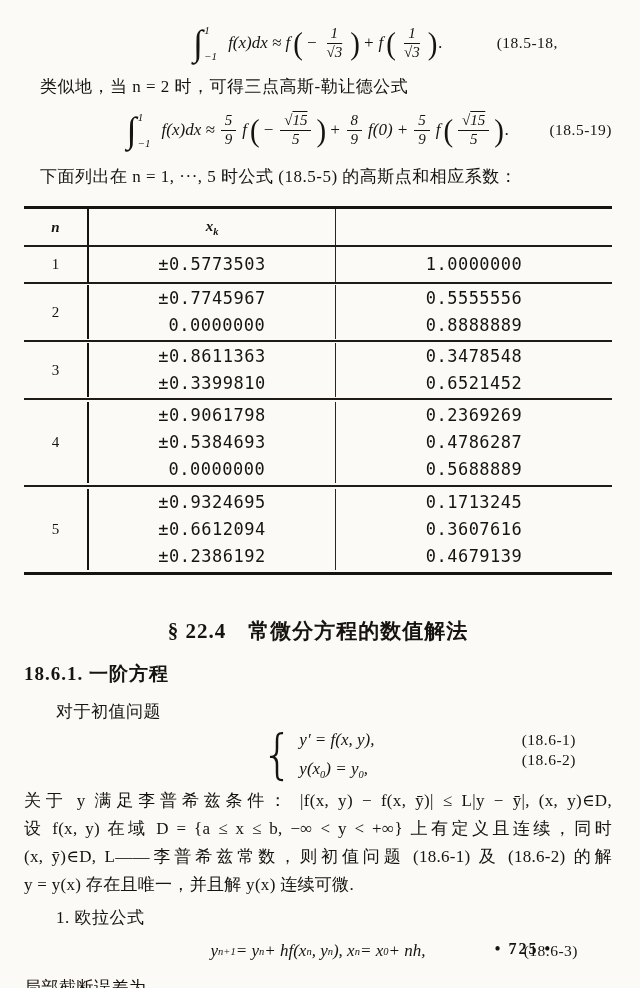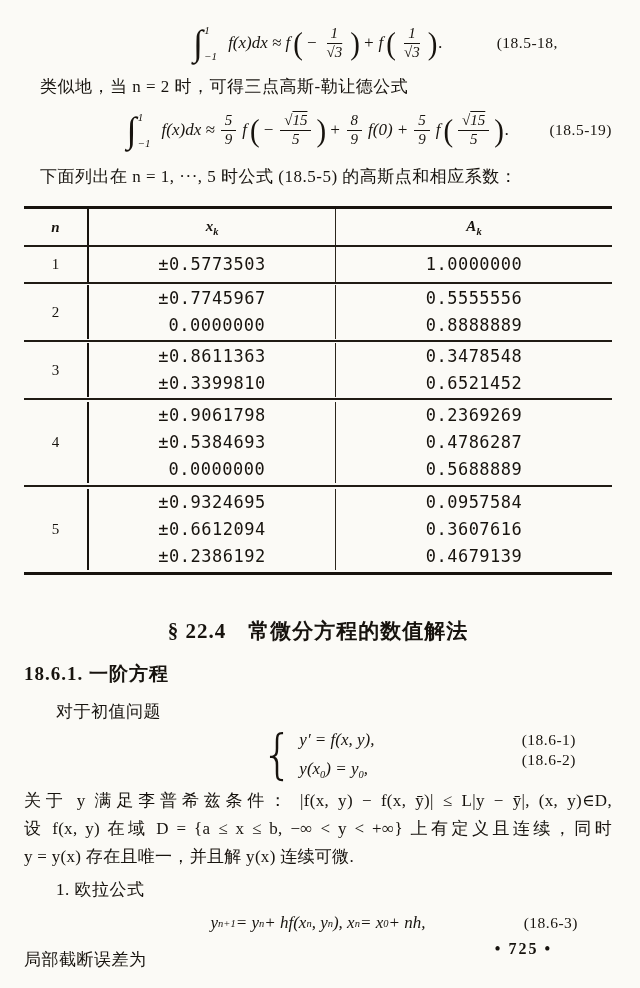--- a/index.html
+++ b/index.html
@@ -186,23 +186,20 @@
   <p class="para ind1 p-intro">下面列出在 n = 1, ···, 5 时公式 (18.5-5) 的高斯点和相应系数：</p>
 
   <div class="gtable">
     <div class="tr thead">
       <div class="td tdn">
           <span class="hd">n</span>
         </div>
       <div class="td tdx">
           <span class="hd"><span>x</span><sub>k</sub></span>
         </div>
-      <div class="td">
-          <span class="hd"><span>A</span><sub>k</sub></span>
-        </div>
     </div>
 
     <div class="tr r-one">
       <div class="td tdn">1</div>
       <div class="td tdx">
           <span class="cellcol">
             <div class="numline">±0.5773503</div>
           </span>
         </div>
       <div class="td">
@@ -266,21 +263,21 @@
       <div class="td tdn">5</div>
       <div class="td tdx">
           <span class="cellcol">
         <div class="numline">±0.9324695</div>
         <div class="numline">±0.6612094</div>
         <div class="numline">±0.2386192</div>
       </span>
         </div>
       <div class="td">
           <span class="cellcol">
-        <div class="numline">0.0957584</div>
+        <div class="numline">0.1713245</div>
         <div class="numline">0.3607616</div>
         <div class="numline">0.4679139</div>
       </span>
         </div>
     </div>
   </div>
 
   <div class="h-section">
     <span>§ 22.4</span><span class="gap"></span><span>常微分方程的数值解法</span>
   </div>
@@ -295,20 +292,21 @@
       <span>y′ = f(x, y),</span>
       <span><span>y(x</span><sub>0</sub><span>) = y</span><sub>0</sub><span>,</span></span>
     </span>
     <span class="syslabel lab1">(18.6-1)</span>
     <span class="syslabel lab2">(18.6-2)</span>
   </div>
 
   <div class="bigpara">
     <div class="pline jst">关于 y 满足李普希兹条件：  |f(x, y) − f(x, ȳ)| ≤ L|y − ȳ|, (x, y)∈D,</div>
     <div class="pline jst">设 f(x, y) 在域 D = {a ≤ x ≤ b,  −∞ &lt; y &lt; +∞} 上有定义且连续，同时</div>
+    <div class="pline jst">(x, ȳ)∈D, L——李普希兹常数，则初值问题 (18.6-1) 及 (18.6-2) 的解</div>
     <div class="pline">y = y(x) 存在且唯一，并且解 y(x) 连续可微.</div>
   </div>
 
   <p class="para ind2 p-euler">1. 欧拉公式</p>
 
   <div class="eqrow eq3">
     <span>y</span>
       <sub>n+1</sub>
       <span> = y</span>
       <sub>n</sub>

